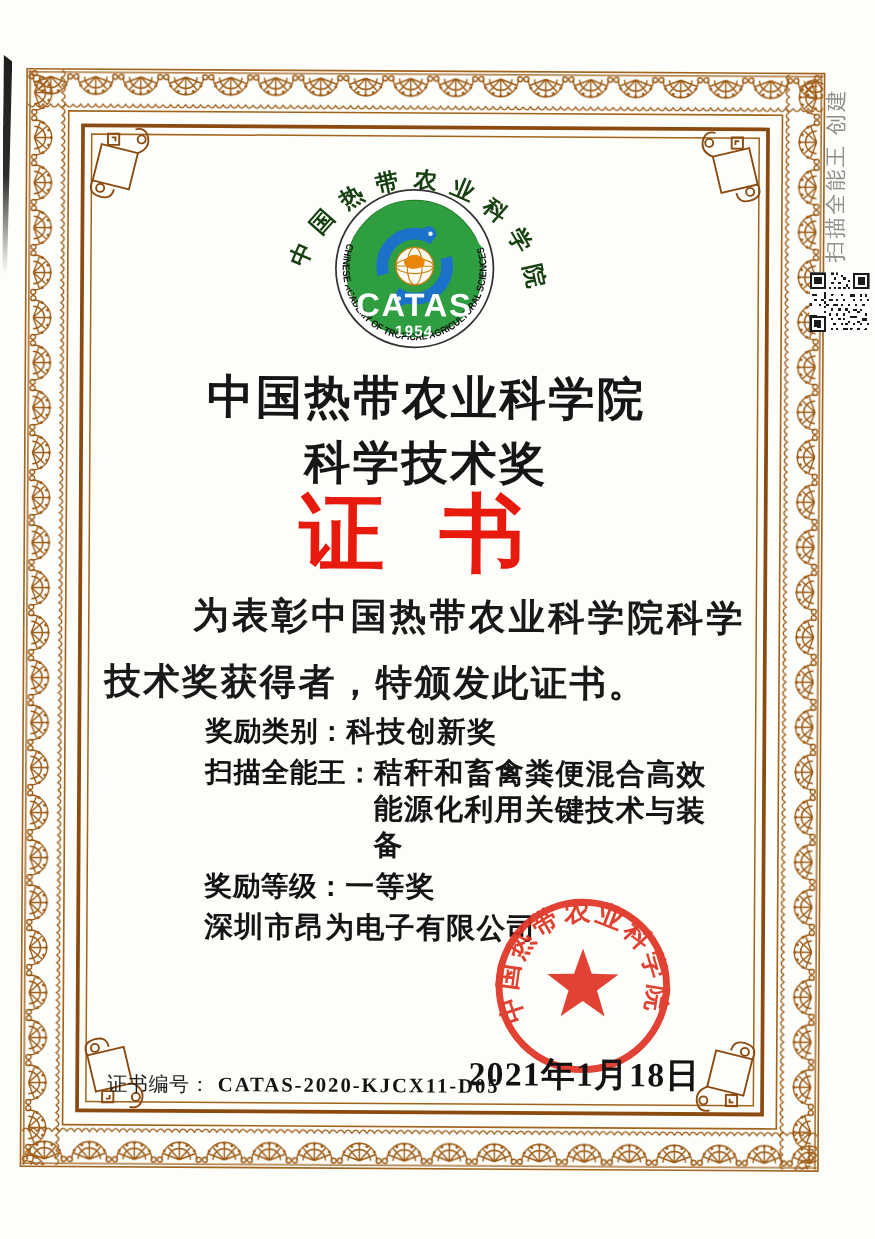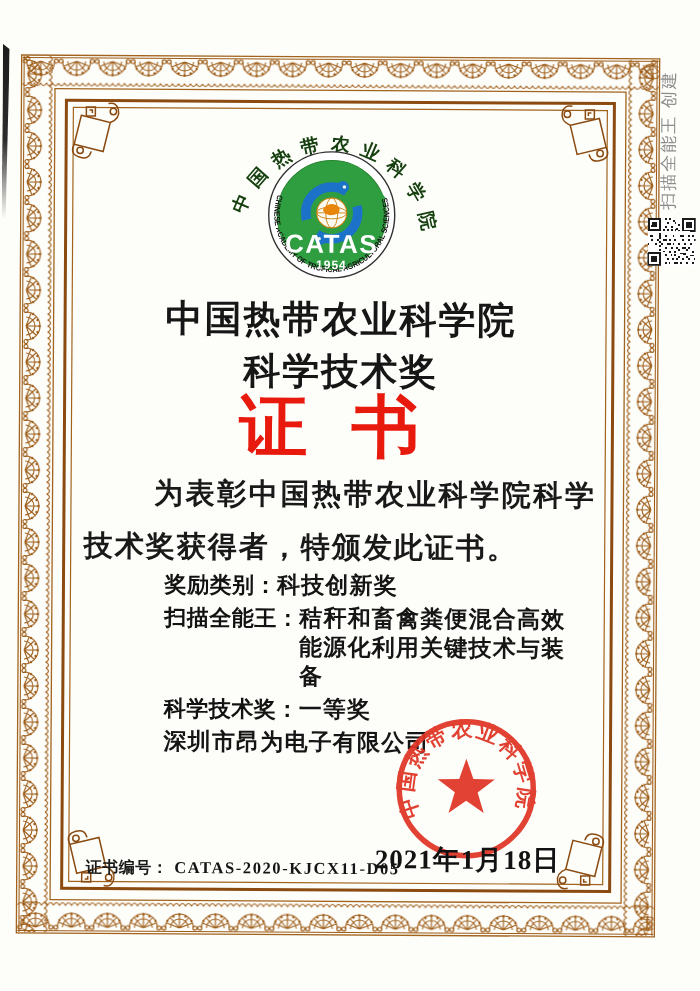--- a/index.html
+++ b/index.html
@@ -39,21 +39,21 @@
     flex:1;margin-left:0px;font-weight:700;font-size:23px;line-height:29px;color:#151515;
     letter-spacing:1.2px;max-width:348px;
   }
   .seal-svg{position:absolute;left:393px;top:713px;z-index:1;opacity:.93;}
   .date{
     position:absolute;left:377px;top:841px;z-index:2;
     font-weight:700;font-size:27px;color:#121212;letter-spacing:1px;white-space:nowrap;
   }
   .cert-no{position:absolute;left:88px;top:859px;display:flex;align-items:baseline;z-index:2;white-space:nowrap;}
   .cert-no-label{
-    font-family:"Liberation Sans","DejaVu Sans",sans-serif;font-weight:700;
+    font-family:"Liberation Sans","DejaVu Sans",sans-serif;font-weight:400;
     font-size:16px;color:#1a1a1a;letter-spacing:.5px;
   }
   .cert-no-value{font-weight:700;font-size:16.5px;color:#141414;letter-spacing:1.6px;margin-left:6px;}
   .watermark-text{
     position:absolute;left:591px;top:127px;width:150px;height:22px;
     transform:rotate(-90deg);text-align:center;
     font-family:"Liberation Sans","DejaVu Sans",sans-serif;
     font-size:17px;color:#8c8c8c;letter-spacing:2px;white-space:nowrap;
   }
   .qr-svg{position:absolute;left:646px;top:216px;}
@@ -178,21 +178,21 @@
     <div class="fields">
       <div class="field-row">
         <span class="field-label">奖励类别：</span>
         <span class="field-value">科技创新奖</span>
       </div>
       <div class="field-row">
         <span class="field-label">扫描全能王：</span>
         <span class="field-value">秸秆和畜禽粪便混合高效能源化利用关键技术与装备</span>
       </div>
       <div class="field-row">
-        <span class="field-label">科学技术奖：</span>
+        <span class="field-label">奖励等级：</span>
         <span class="field-value">一等奖</span>
       </div>
       <div class="field-row">
         <span class="field-value">深圳市昂为电子有限公司</span>
       </div>
     </div>
 
     <svg class="seal-svg" width="150" height="150" viewBox="-75 -75 150 150">
       <defs>
         <path id="sealArc" d="M-46,27 A53,53 0 1 1 46,27" fill="none"></path>

